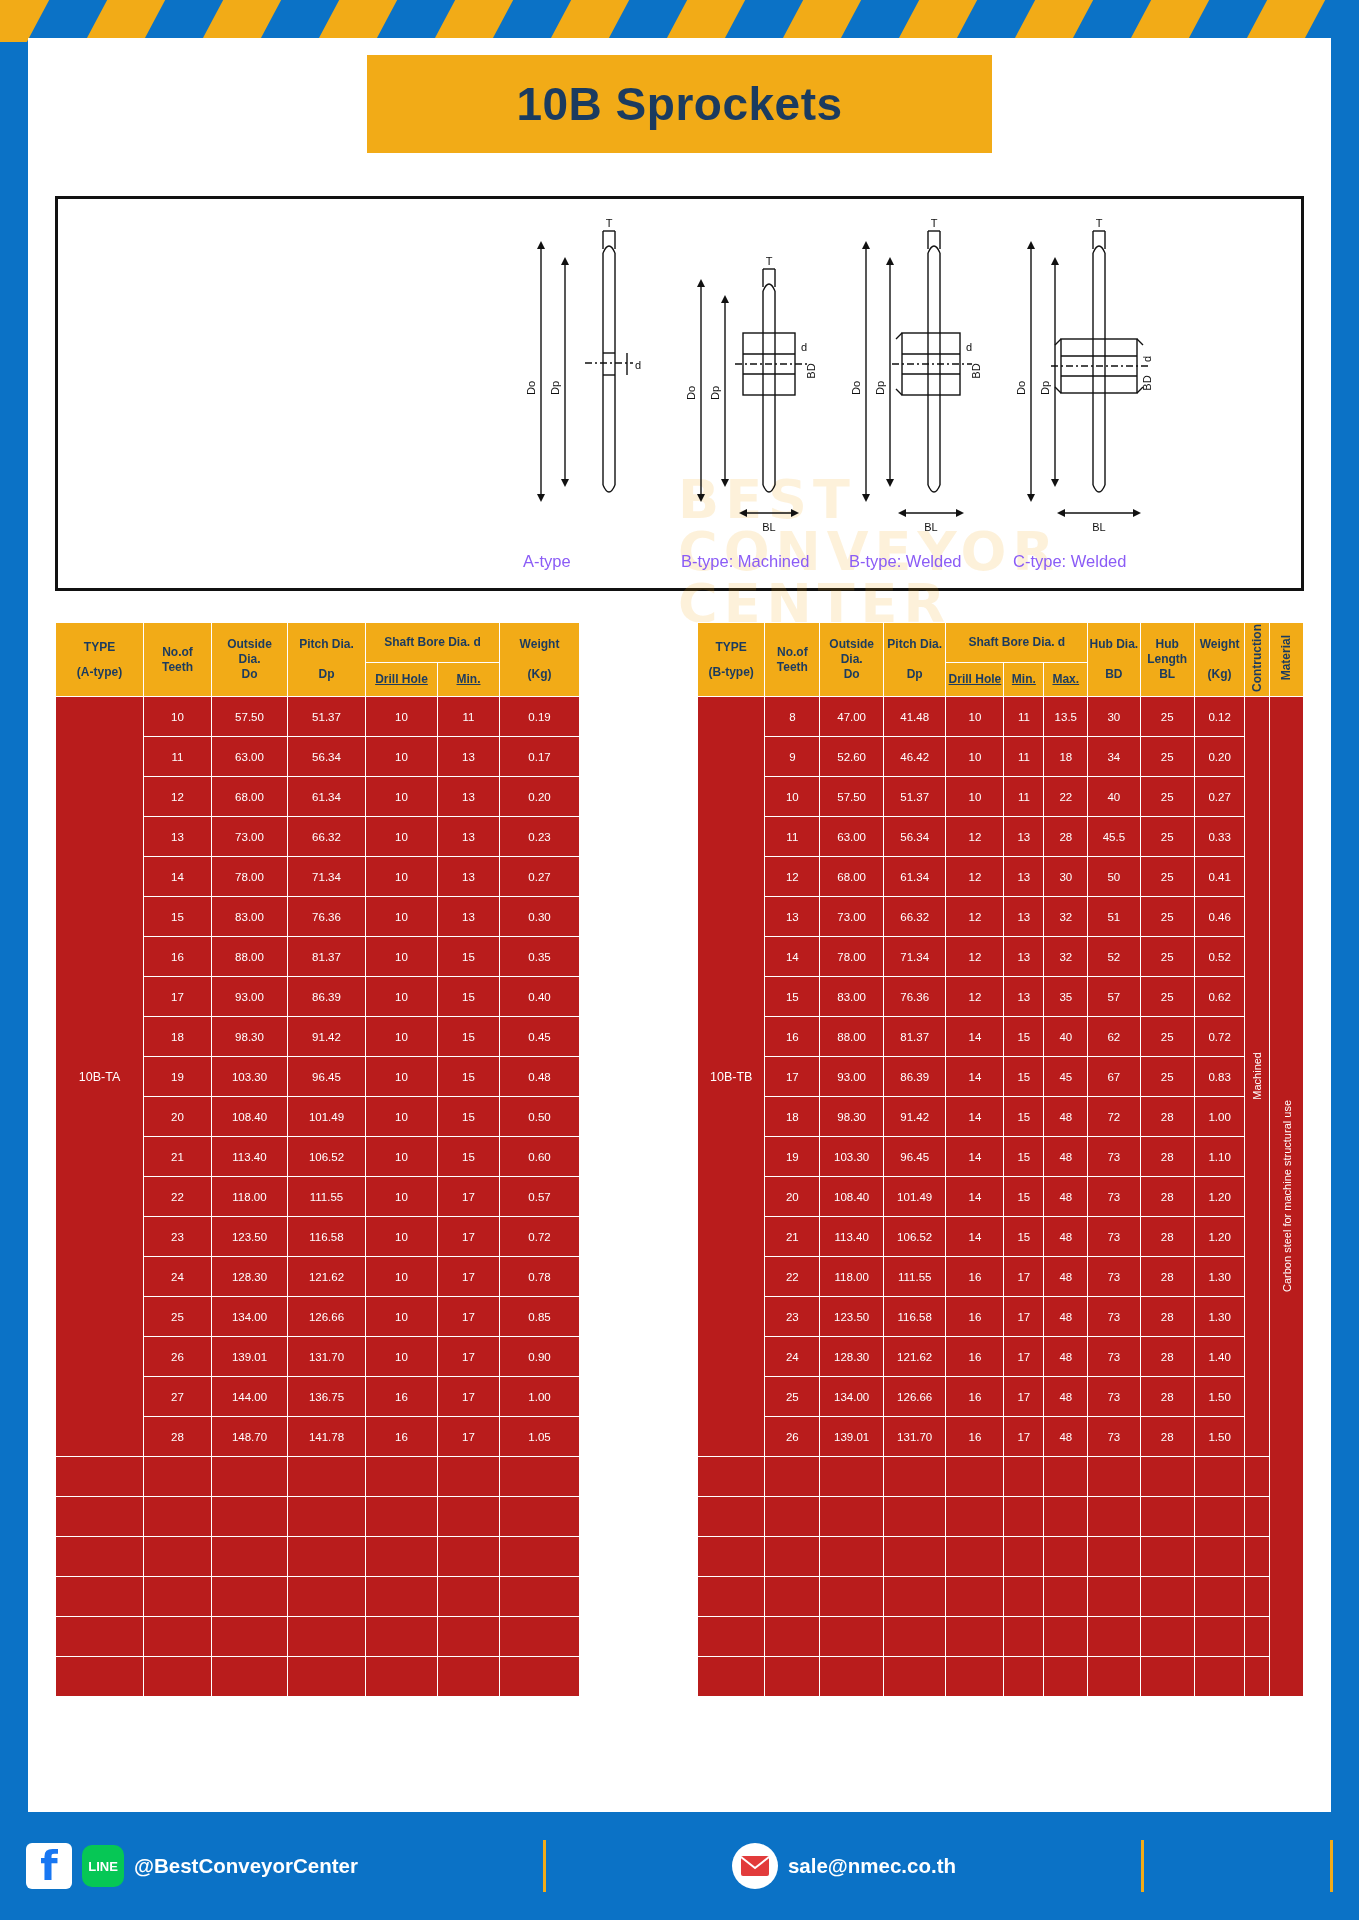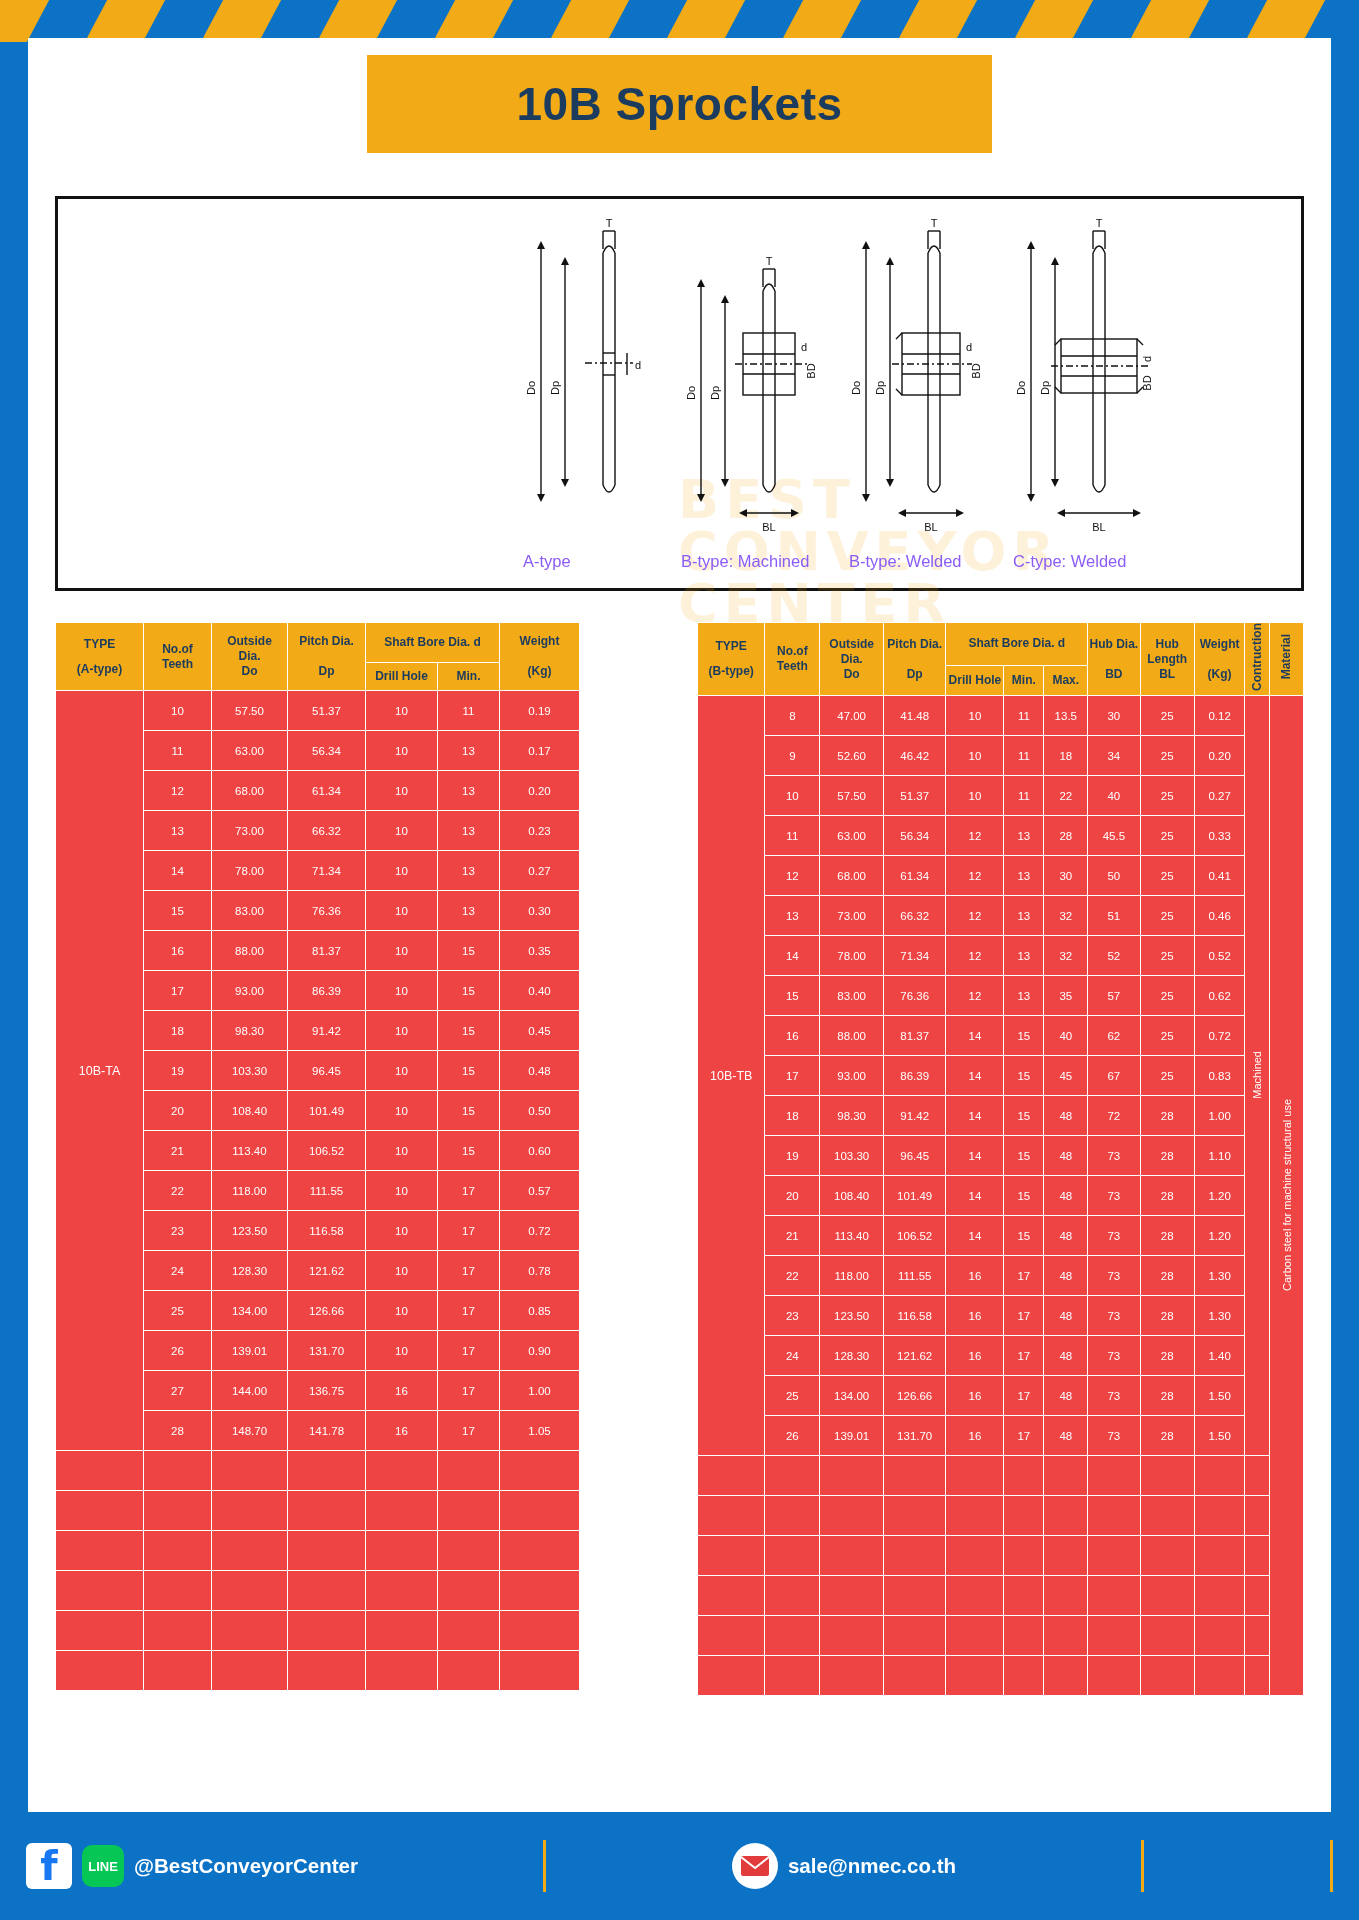--- a/index.html
+++ b/index.html
@@ -121,39 +121,39 @@
     position: absolute;
     left: 55px;
     top: 622px;
     width: 1249px;
   }
   table {
     border-collapse: collapse;
     table-layout: fixed;
   }
   table.tbl {
-    background: #ef4444;
+    background: #b91c1c;
   }
   .tbl th, .tbl td {
     border: 1.5px solid #ffffff;
     text-align: center;
     vertical-align: middle;
     font-size: 11.5px;
     color: #ffffff;
     height: 40px;
     padding: 0;
   }
   .tbl thead th {
     background: #f2ab17;
     color: #1b3b5f;
     font-weight: bold;
     font-size: 12px;
     line-height: 15px;
   }
-  .tbl thead th.sub { height: 28px; }
+  .tbl thead th.sub { height: 34px; text-decoration: underline; }
   .tbl td.typecell {
     font-size: 12.5px;
     color: #ffffff;
   }
   .vert {
     writing-mode: vertical-rl;
     transform: rotate(180deg);
     white-space: nowrap;
   }
   td.vert-cell {

